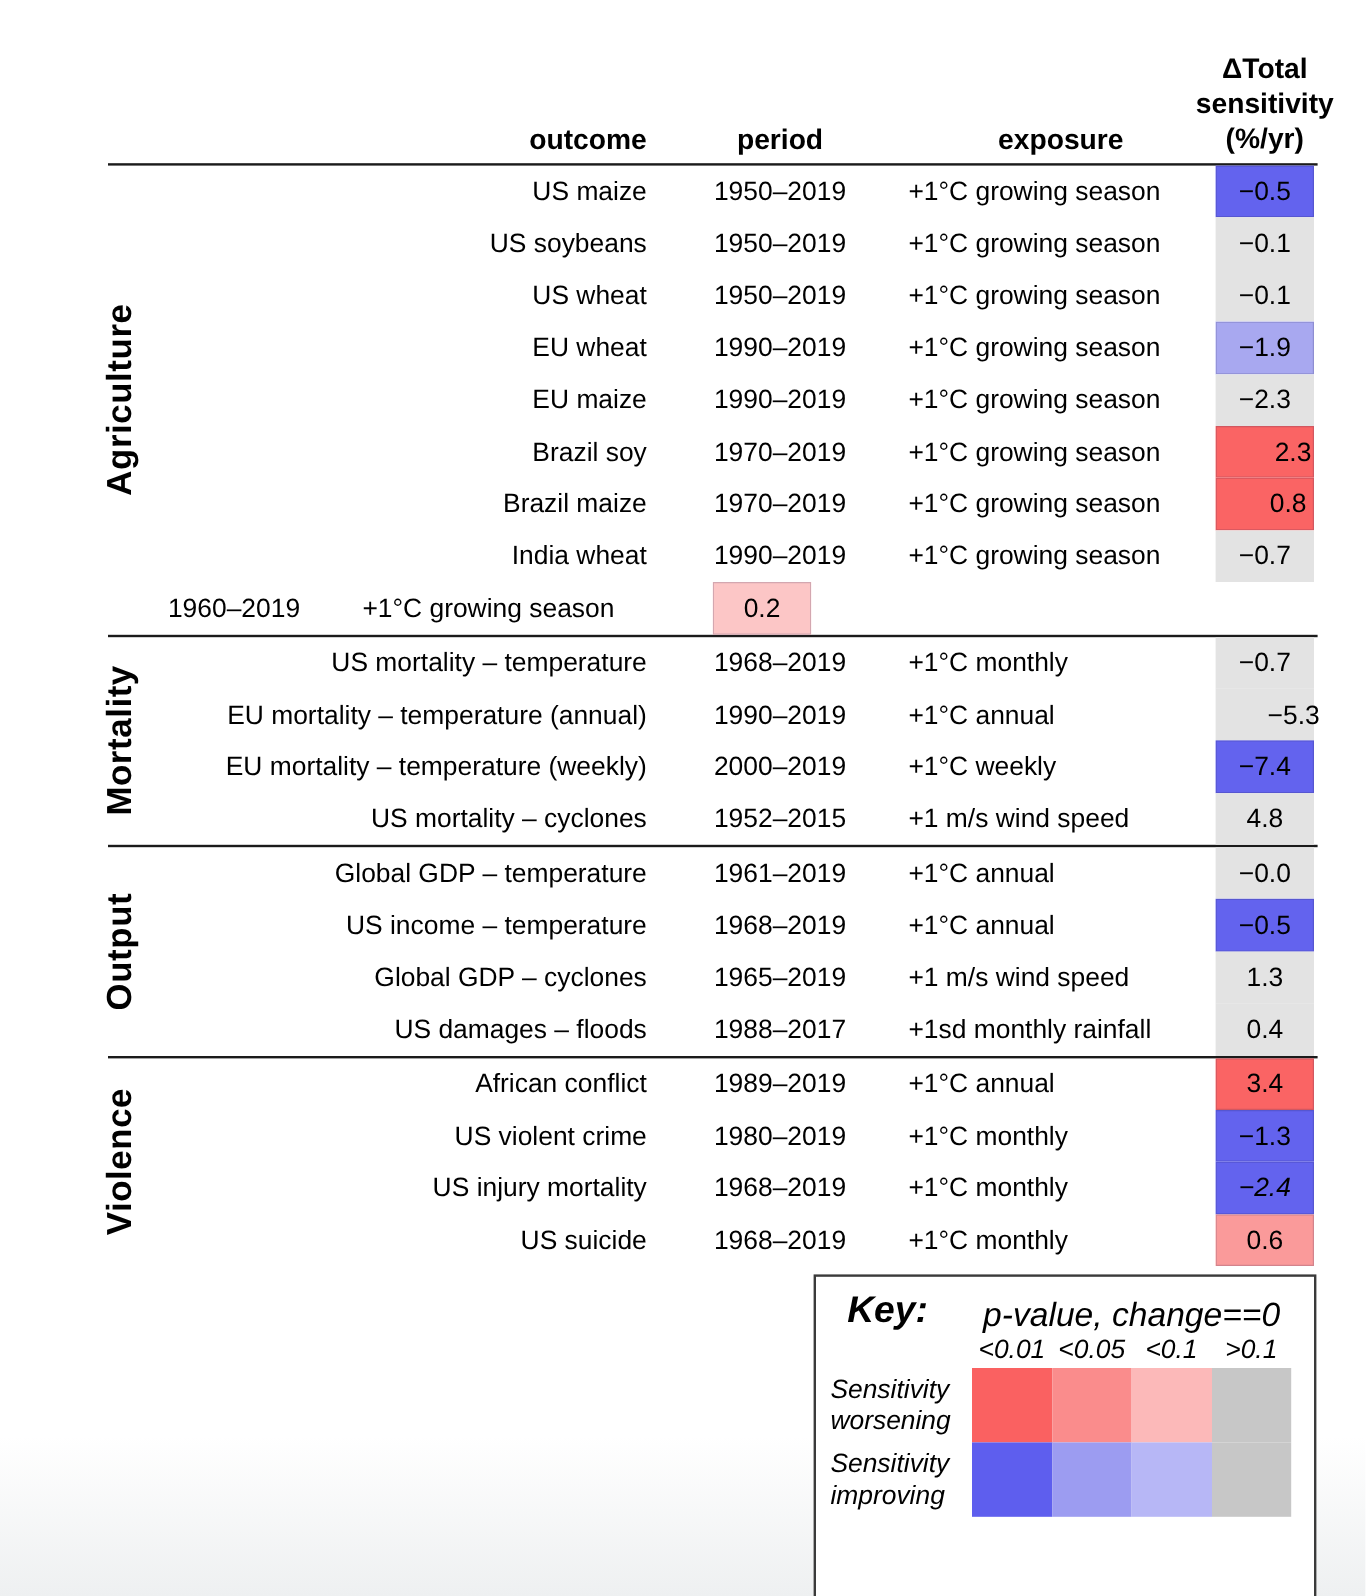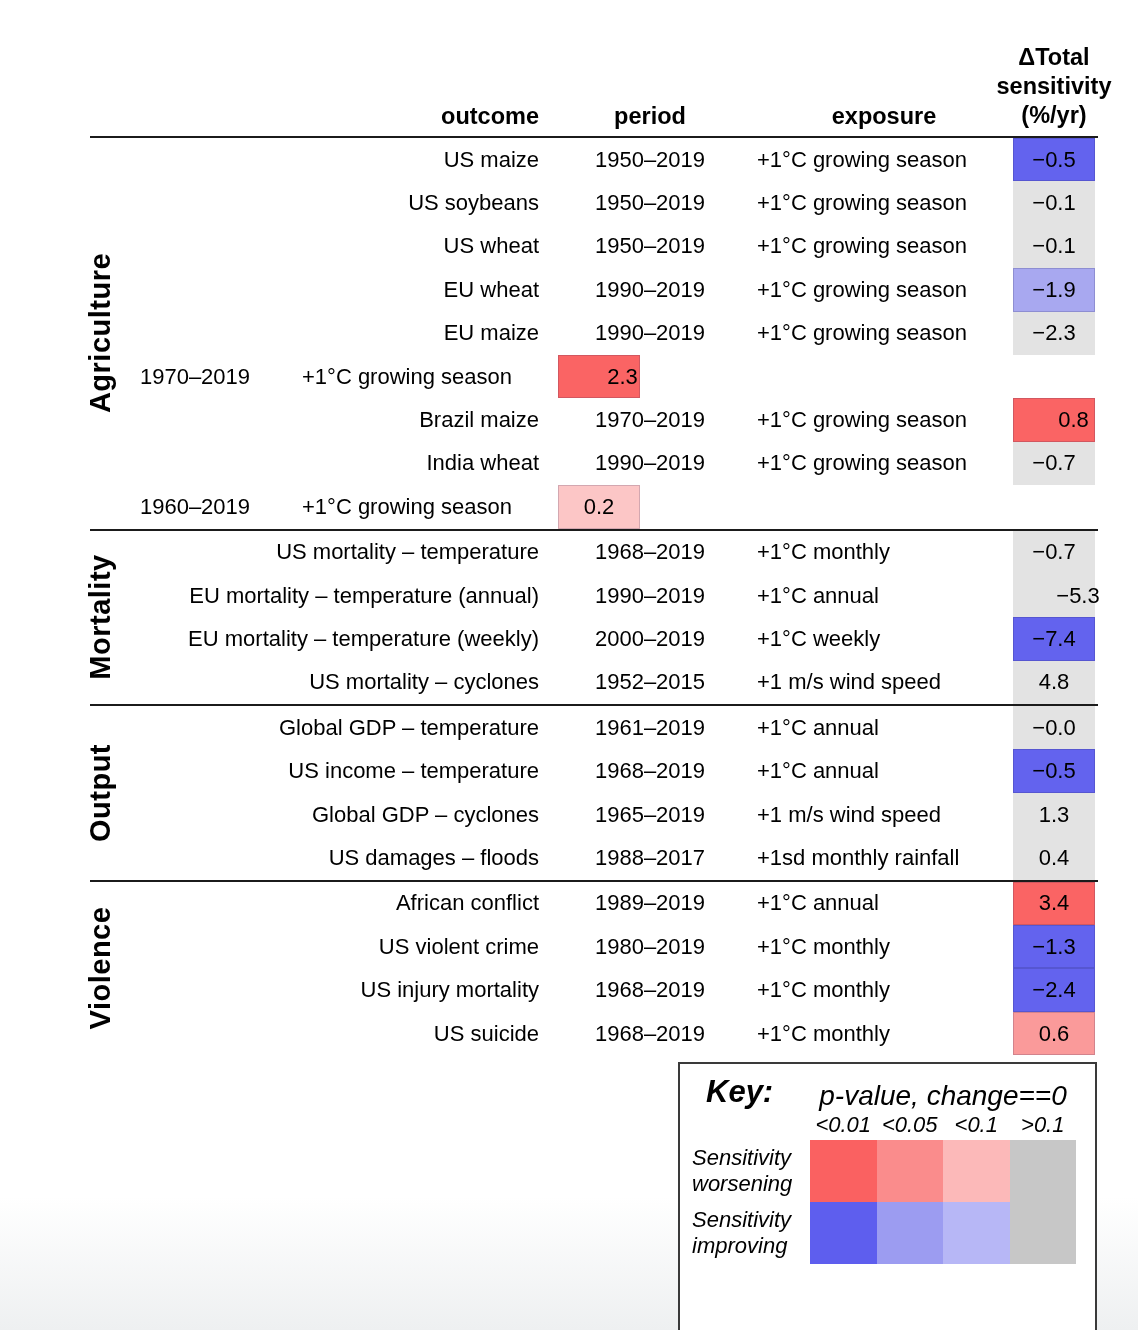--- a/index.html
+++ b/index.html
@@ -89,40 +89,41 @@
             <div class="cell c-exposure">+1°C growing season</div>
             <div class="cell c-value tinted" style="background: rgb(168, 168, 240);">−1.9</div>
           </div>
           <div class="row">
             <div class="cell c-outcome">EU maize</div>
             <div class="cell c-period">1990–2019</div>
             <div class="cell c-exposure">+1°C growing season</div>
             <div class="cell c-value" style="background: rgb(227, 227, 227);">−2.3</div>
           </div>
           <div class="row">
+            <div class="cell c-outcome">Brazil soy</div>
             <div class="cell c-period">1970–2019</div>
             <div class="cell c-exposure">+1°C growing season</div>
             <div class="cell c-value tinted" style="background: rgb(250, 100, 100); padding-left: 47px;">2.3</div>
           </div>
           <div class="row">
             <div class="cell c-outcome">Brazil maize</div>
             <div class="cell c-period">1970–2019</div>
             <div class="cell c-exposure">+1°C growing season</div>
             <div class="cell c-value tinted" style="background: rgb(250, 100, 100); padding-left: 39px;">0.8</div>
           </div>
           <div class="row">
             <div class="cell c-outcome">India wheat</div>
             <div class="cell c-period">1990–2019</div>
             <div class="cell c-exposure">+1°C growing season</div>
             <div class="cell c-value" style="background: rgb(227, 227, 227);">−0.7</div>
           </div>
           <div class="row">
             <div class="cell c-period">1960–2019</div>
             <div class="cell c-exposure">+1°C growing season</div>
-            <div class="cell c-value tinted" style="background: rgb(252, 198, 198);">0.2</div>
+            <div class="cell c-value tinted" style="background: rgb(252, 198, 198); margin-left: 36px;">0.2</div>
           </div>
         </div>
         <div class="section">
           <div class="cat-label">Mortality</div>
           <div class="row">
             <div class="cell c-outcome">US mortality – temperature</div>
             <div class="cell c-period">1968–2019</div>
             <div class="cell c-exposure">+1°C monthly</div>
             <div class="cell c-value" style="background: rgb(227, 227, 227);">−0.7</div>
           </div>
@@ -183,21 +184,21 @@
           <div class="row">
             <div class="cell c-outcome">US violent crime</div>
             <div class="cell c-period">1980–2019</div>
             <div class="cell c-exposure">+1°C monthly</div>
             <div class="cell c-value tinted" style="background: rgb(99, 99, 238);">−1.3</div>
           </div>
           <div class="row">
             <div class="cell c-outcome">US injury mortality</div>
             <div class="cell c-period">1968–2019</div>
             <div class="cell c-exposure">+1°C monthly</div>
-            <div class="cell c-value tinted" style="background: rgb(99, 99, 238);">−2.4</div>
+            <div class="cell c-value tinted" style="background: rgb(99, 99, 238); font-style: italic;">−2.4</div>
           </div>
           <div class="row">
             <div class="cell c-outcome">US suicide</div>
             <div class="cell c-period">1968–2019</div>
             <div class="cell c-exposure">+1°C monthly</div>
             <div class="cell c-value tinted" style="background: rgb(250, 154, 154);">0.6</div>
           </div>
         </div>
       </div>
   </div>

